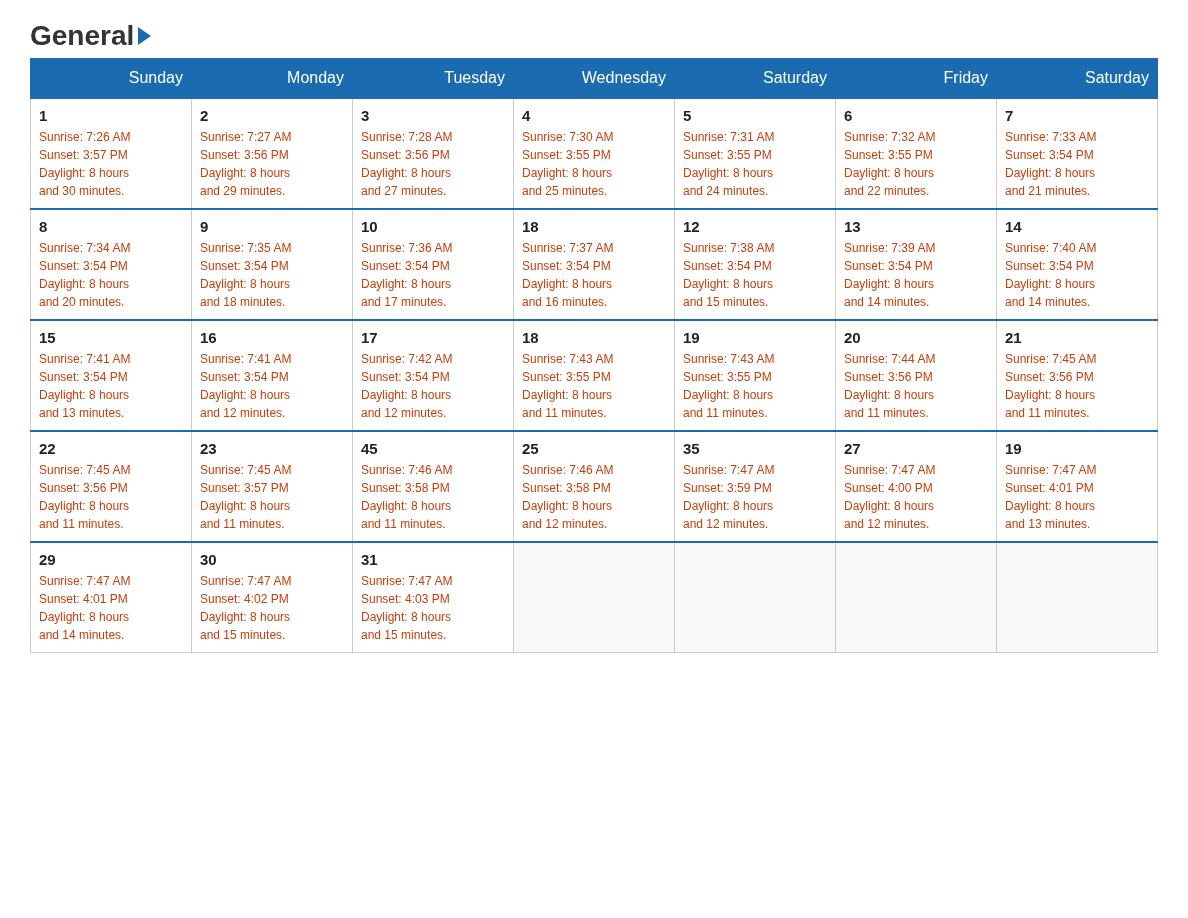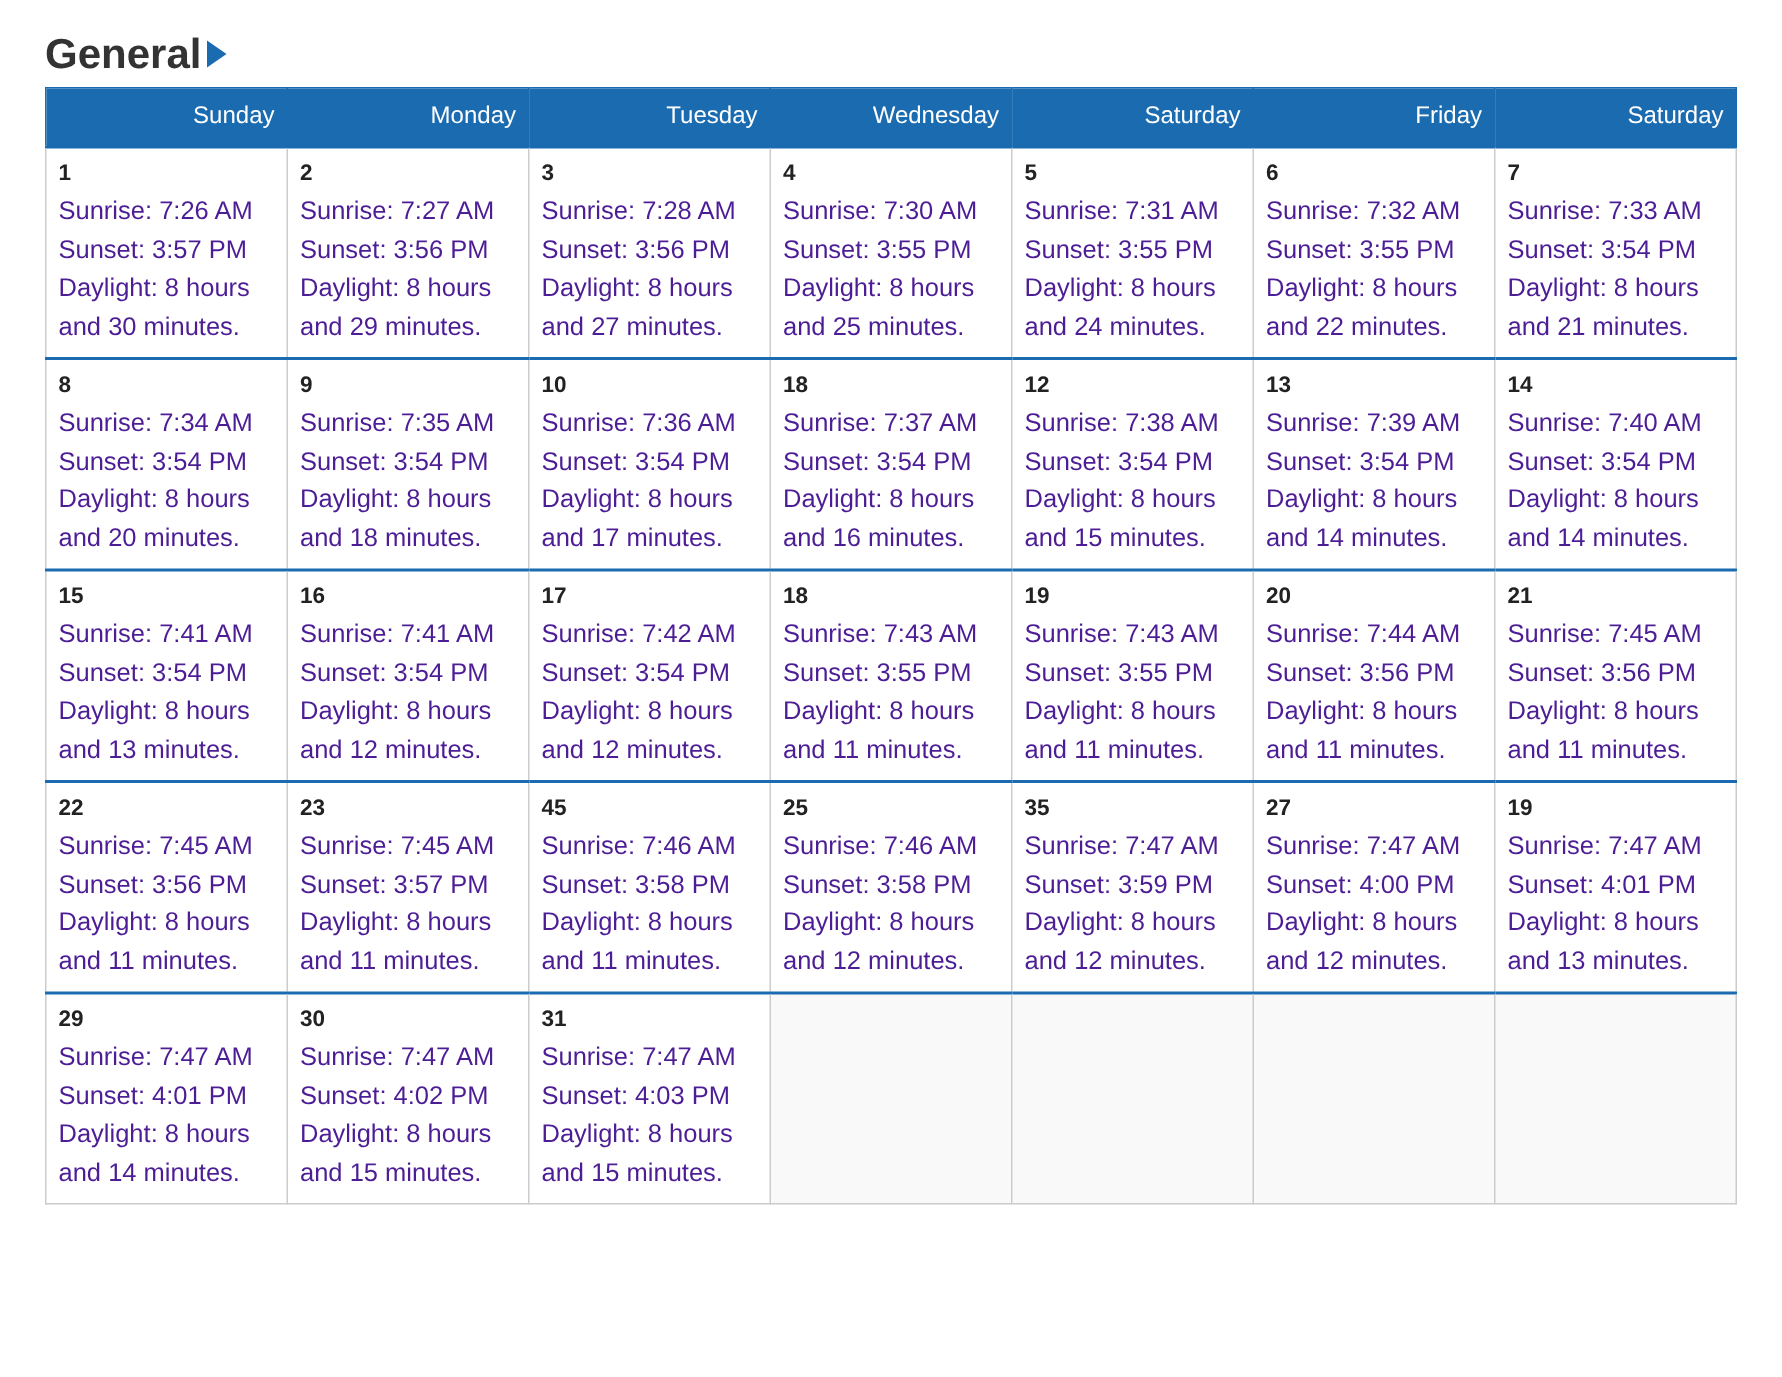--- a/index.html
+++ b/index.html
@@ -62,23 +62,23 @@
     .calendar td.empty {
       background: #f9f9f9;
     }
     .day-number {
       font-size: 15px;
       font-weight: bold;
       margin-bottom: 4px;
       color: #222;
     }
     .day-info {
-      font-size: 17px;
+      font-size: 12px;
       line-height: 1.5;
-      color: #4c1d95;
+      color: #c2410c;
     }
   </style>
 </head>
 <body>
 
 <div class="header">
   <div class="logo">
     <div style="display:flex; align-items:center;">
       <span style="font-size:28px; font-weight:bold; color:#333;">General</span>
       <span style="display:inline-block; width:0; height:0; border-top:9px solid transparent; border-bottom:9px solid transparent; border-left:13px solid #1a6baf; margin-left:4px; vertical-align:middle;"></span>

